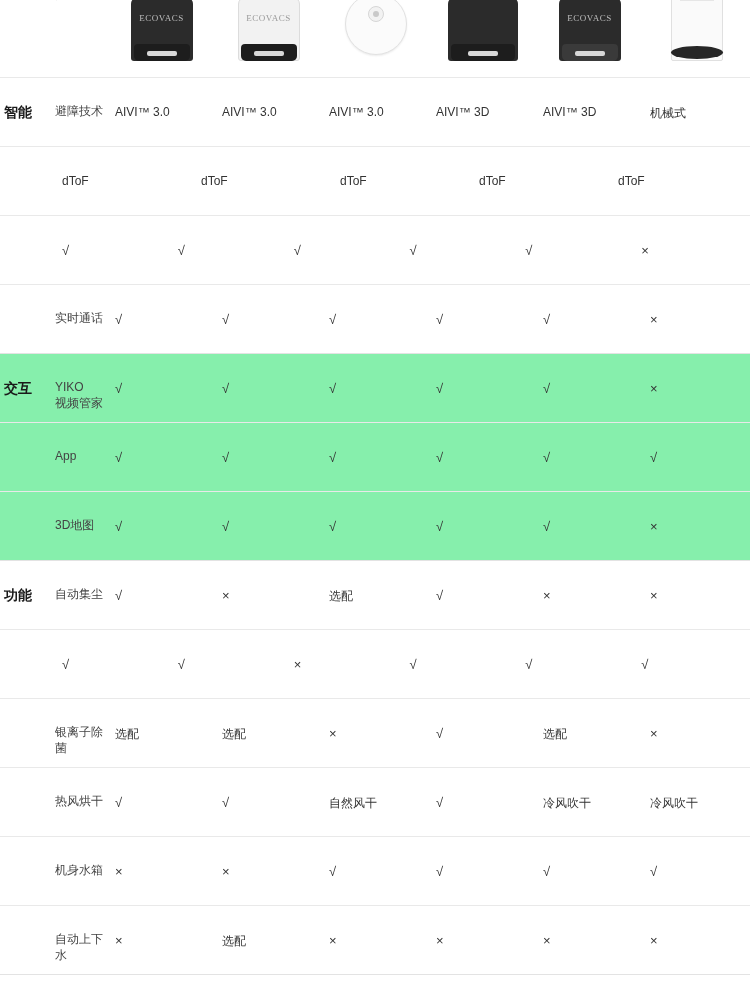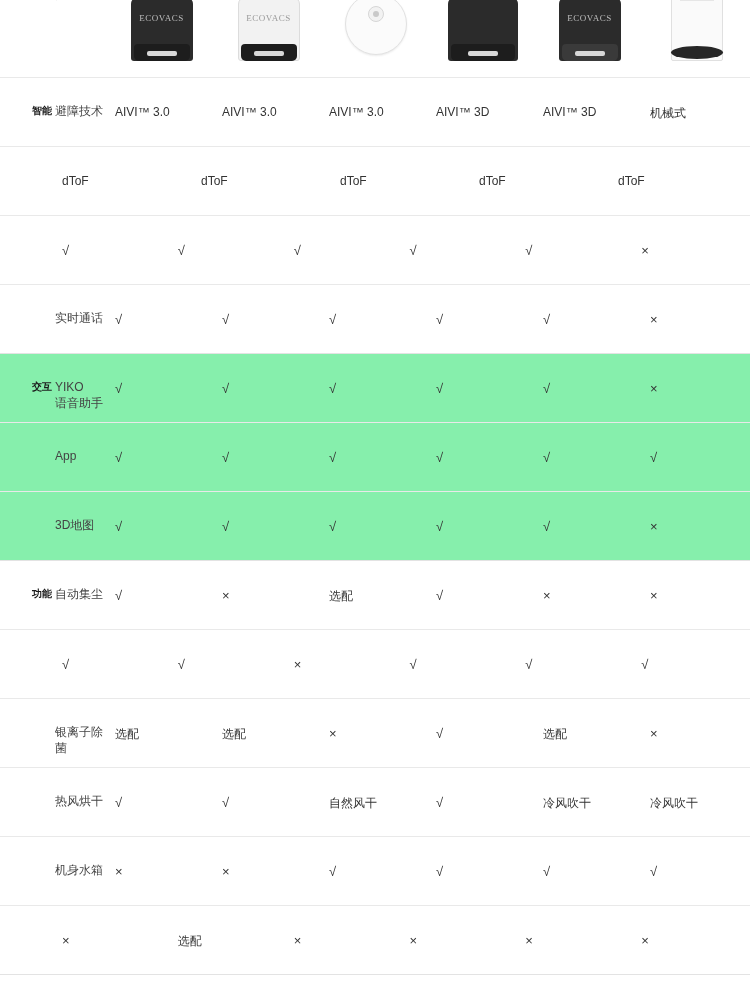--- a/index.html
+++ b/index.html
@@ -115,24 +115,24 @@
   .group.shaded { background: #86efac; }
 
   .spec-row {
     display: flex;
     align-items: stretch;
     min-height: 68px;
   }
   .cat-cell {
     flex: 0 0 55px;
     width: 55px;
-    font-size: 10px;
+    font-size: 14px;
     font-weight: bold;
     color: #1a1a1a;
-    padding-left: 32px;
+    padding-left: 4px;
     padding-top: 26px;
     white-space: nowrap;
   }
   .label-cell {
     flex: 0 0 53px;
     width: 53px;
     font-size: 12px;
     color: #444444;
     padding-top: 25px;
     line-height: 1.35;
@@ -271,21 +271,21 @@
           <div class="val-cell mark">√</div>
           <div class="val-cell mark">√</div>
           <div class="val-cell mark">×</div>
         </div>
         <div class="sep strong"></div>
       </div>
       <div class="group shaded">
         <div class="spec-row">
           <div class="cat-cell">交互</div>
           <div class="label-cell">YIKO
-语音助手</div>
+视频管家</div>
           <div class="val-cell mark">√</div>
           <div class="val-cell mark">√</div>
           <div class="val-cell mark">√</div>
           <div class="val-cell mark">√</div>
           <div class="val-cell mark">√</div>
           <div class="val-cell mark">×</div>
         </div>
         <div class="sep"></div>
         <div class="spec-row">
           <div class="cat-cell"></div>
@@ -360,20 +360,21 @@
           <div class="val-cell mark">×</div>
           <div class="val-cell mark">×</div>
           <div class="val-cell mark">√</div>
           <div class="val-cell mark">√</div>
           <div class="val-cell mark">√</div>
           <div class="val-cell mark">√</div>
         </div>
         <div class="sep"></div>
         <div class="spec-row">
           <div class="cat-cell"></div>
+          <div class="label-cell">自动上下水</div>
           <div class="val-cell mark">×</div>
           <div class="val-cell">选配</div>
           <div class="val-cell mark">×</div>
           <div class="val-cell mark">×</div>
           <div class="val-cell mark">×</div>
           <div class="val-cell mark">×</div>
         </div>
         <div class="sep strong"></div>
       </div>
     </div>

